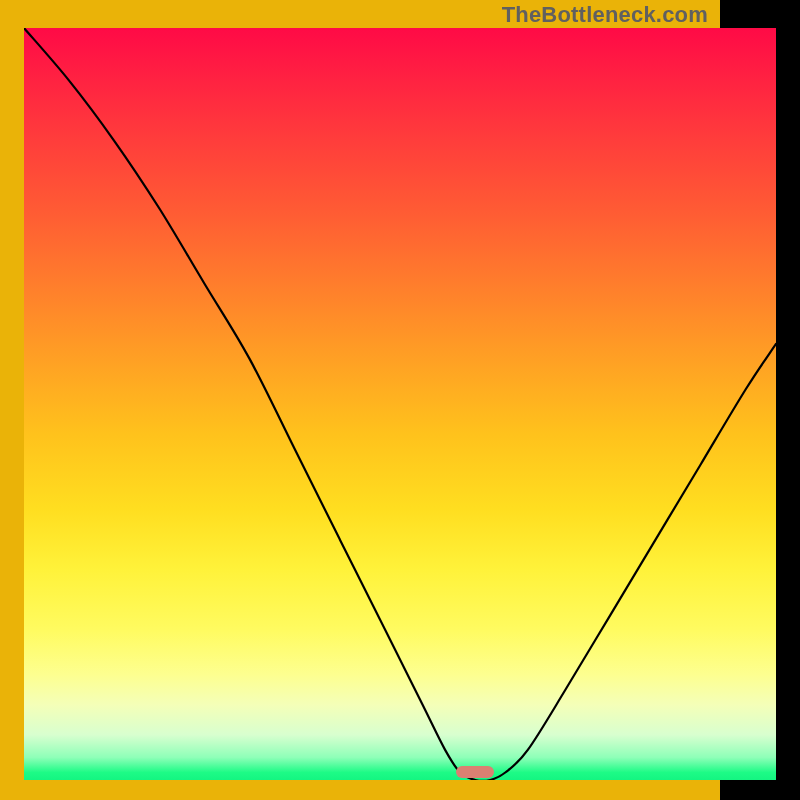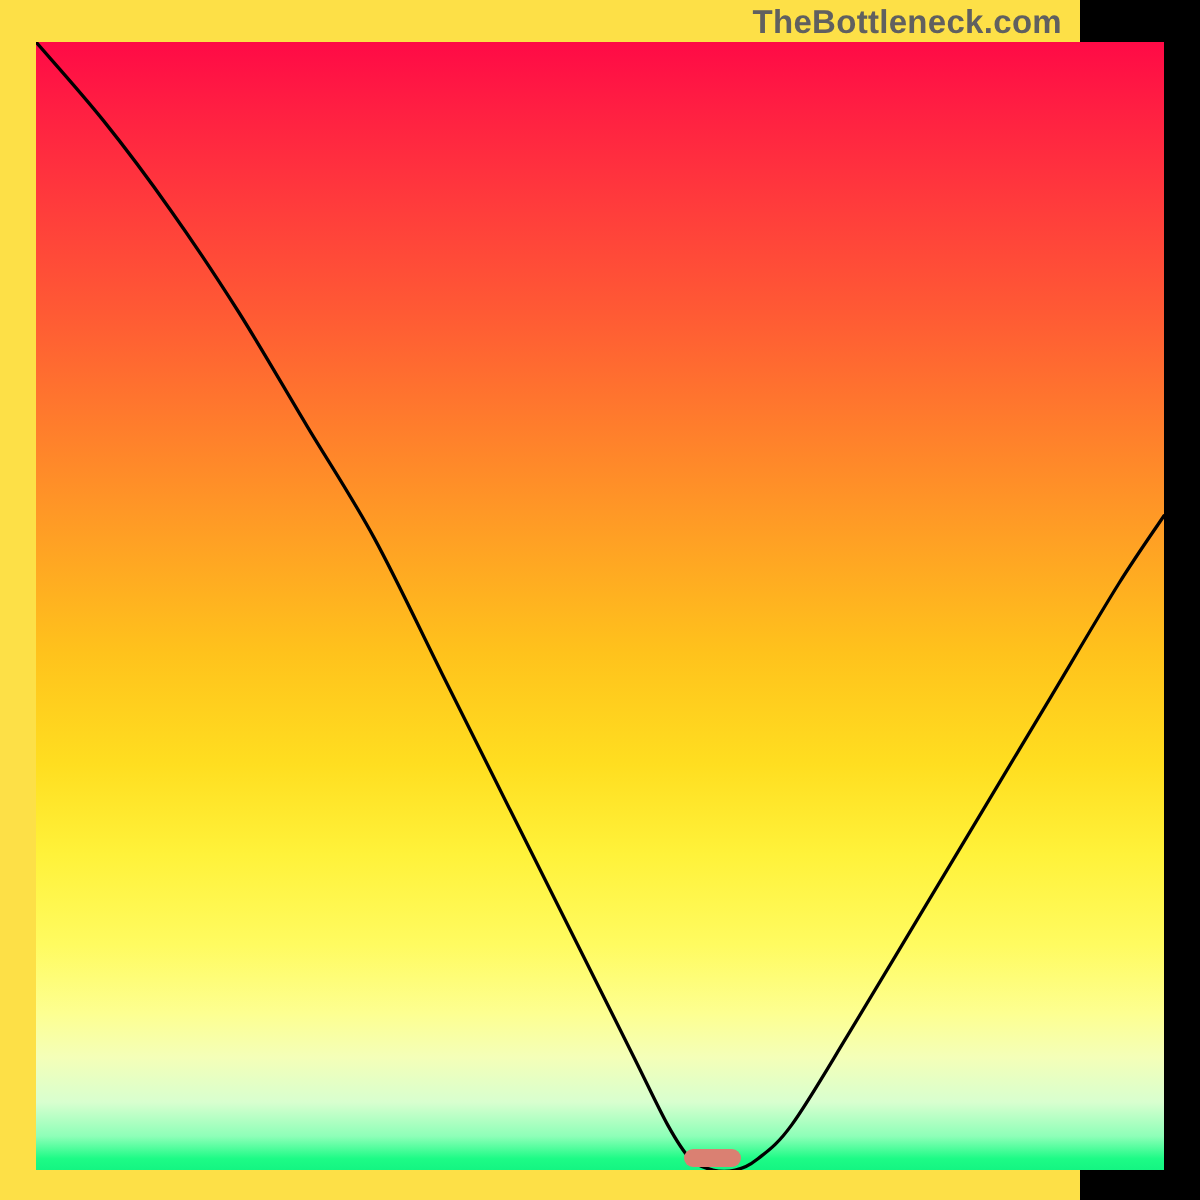--- a/index.html
+++ b/index.html
@@ -8,21 +8,21 @@
     width: 800px;
     height: 800px;
     background: #000;
     overflow: hidden;
     font-family: Arial, Helvetica, sans-serif;
   }
   .frame {
     position: relative;
     width: 720px;
     height: 800px;
-    background: #fde047;
+    background: #eab308;
   }
   .watermark {
     position: absolute;
     top: 2px;
     right: 12px;
     color: #606060;
     font-size: 22px;
     font-weight: bold;
     letter-spacing: 0.2px;
     z-index: 10;

